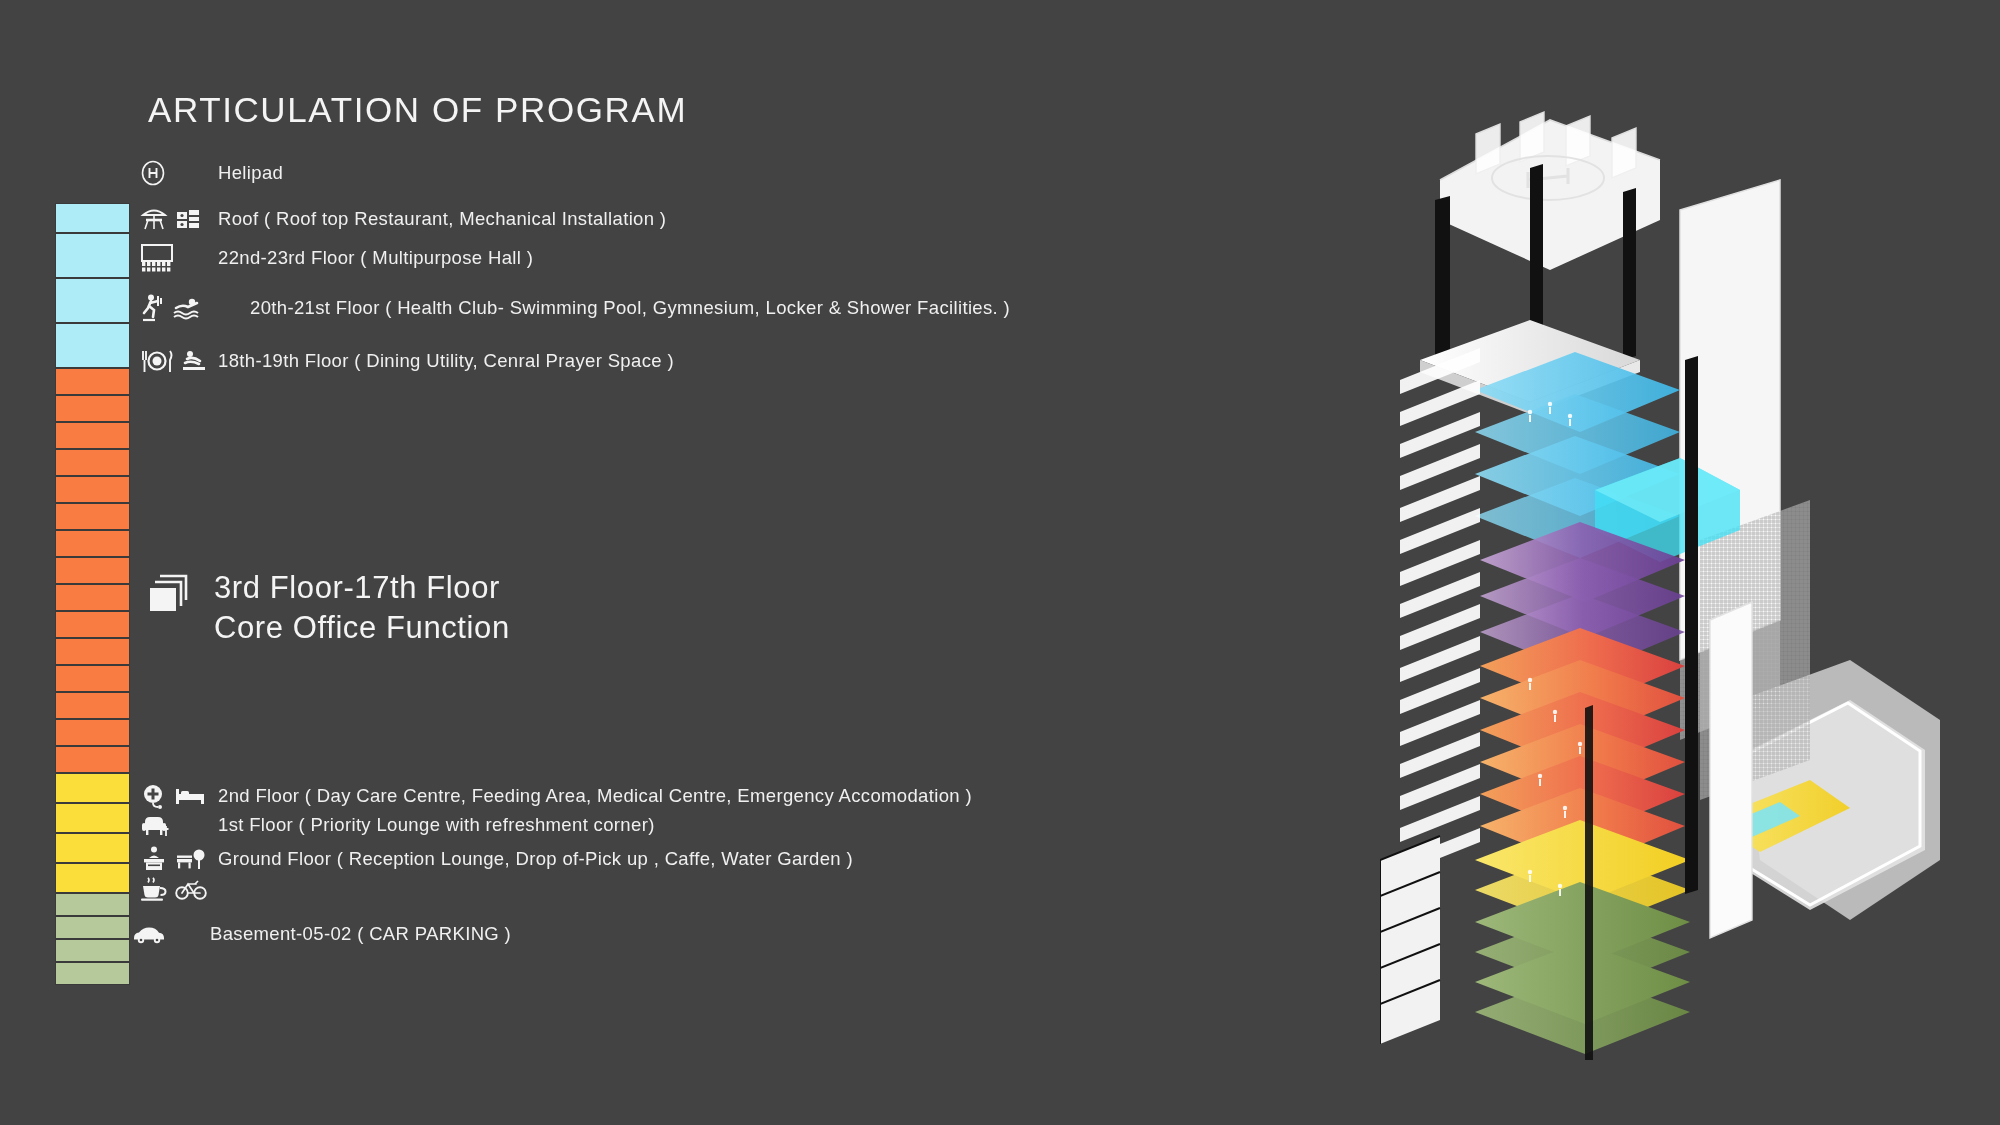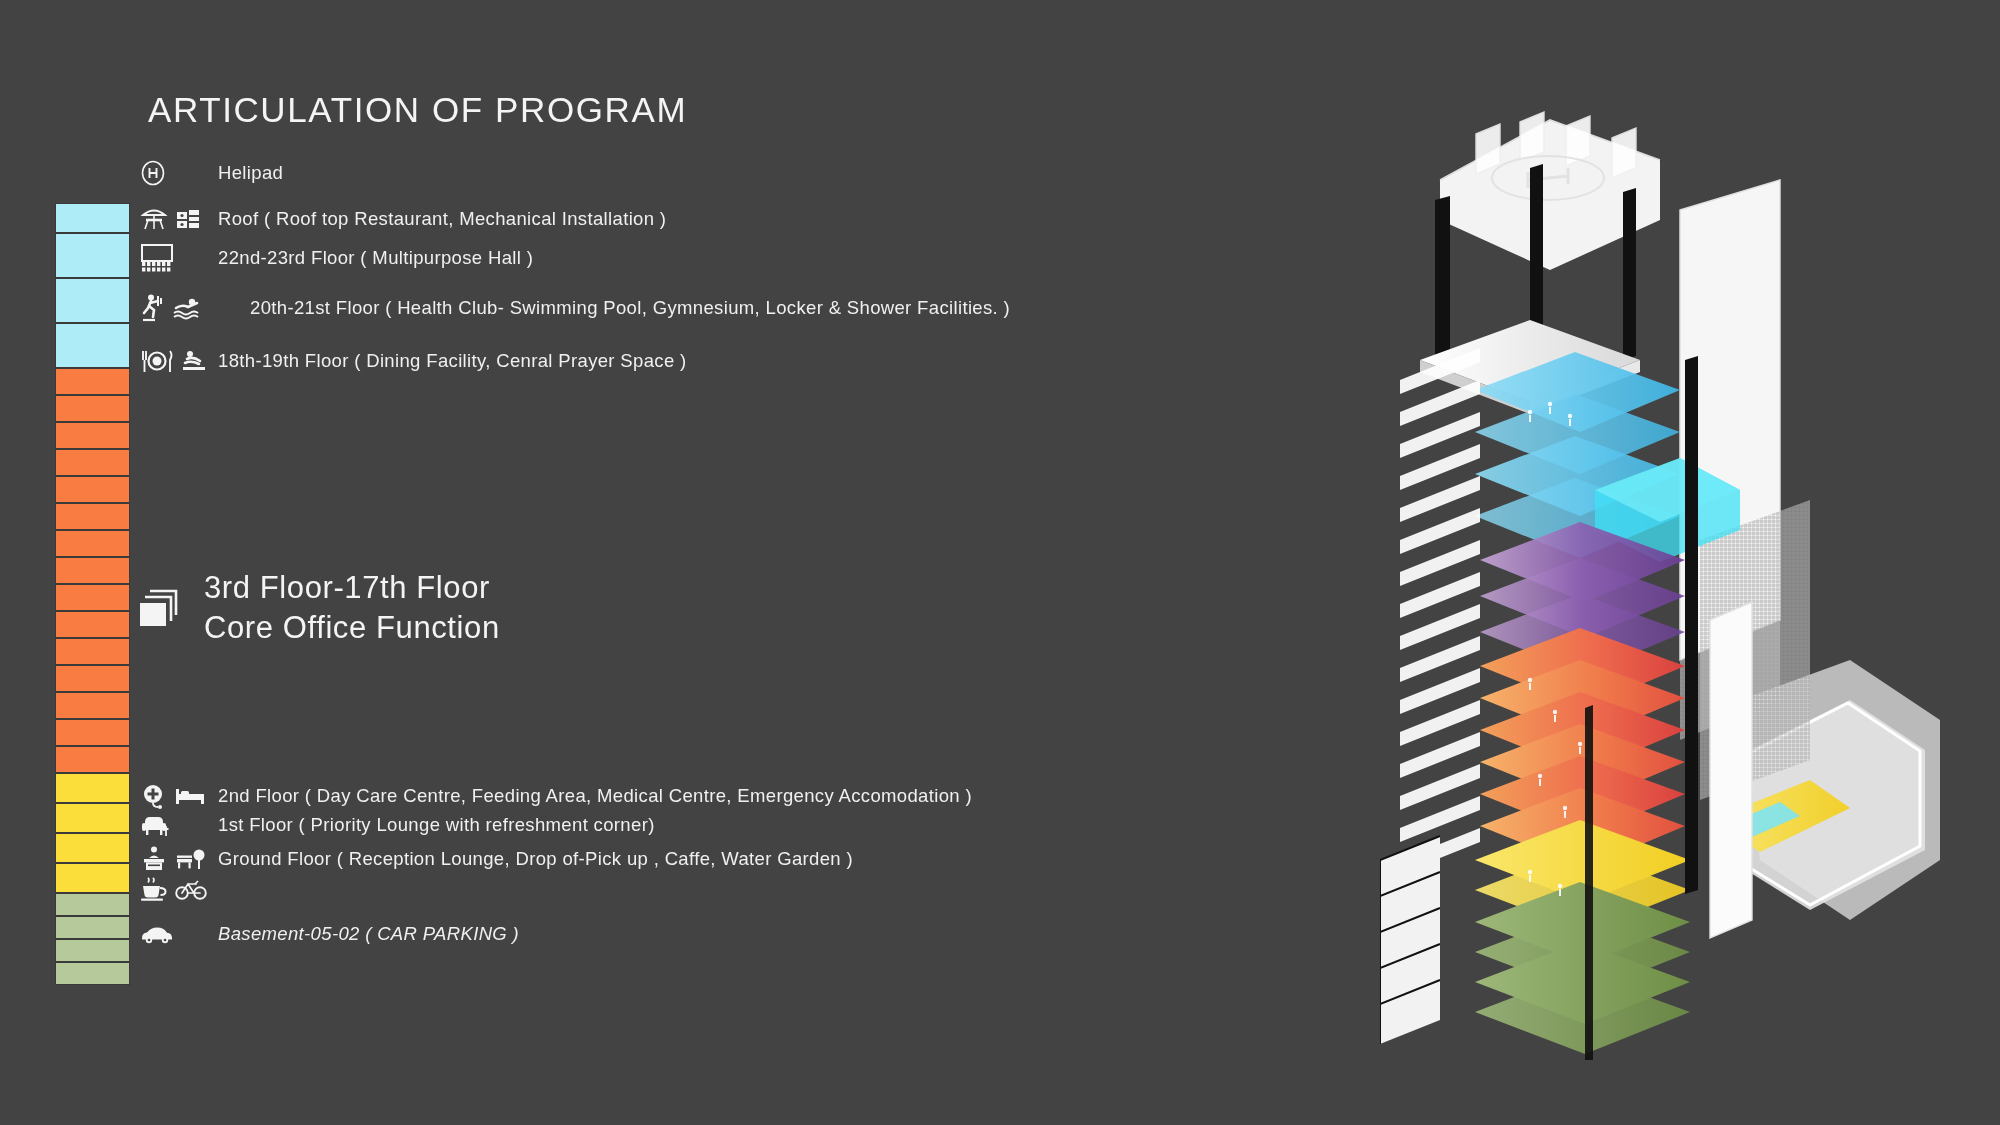--- a/index.html
+++ b/index.html
@@ -56,23 +56,22 @@
     font-weight: 300;
     letter-spacing: 0.35px;
     color: #f0f0f0;
   }
   .icon { display: inline-block; line-height: 0; }
   .icon svg { display: block; }
 
   
   #office-block {
     position: absolute;
-    left: 136px; top: 570px;
+    left: 146px; top: 570px;
     display: flex;
-    align-items: center;
     gap: 22px;
   }
   #office-text { display: flex; flex-direction: column; gap: 4px; }
   .office-line {
     font-size: 31px;
     font-weight: 300;
     letter-spacing: 0.6px;
     color: #f4f4f4;
     white-space: nowrap;
   }
@@ -217,21 +216,21 @@
         </span>
         <span class="icon">
           <svg width="26" height="26" viewBox="0 0 26 26">
       <circle cx="9" cy="6" r="3" fill="#f4f4f4"></circle>
       <path d="M6 11 Q12 8 19 13" stroke="#f4f4f4" stroke-width="2.6" fill="none" stroke-linecap="round"></path>
       <path d="M4 15 Q10 12 18 16" stroke="#f4f4f4" stroke-width="2.6" fill="none" stroke-linecap="round"></path>
       <rect x="2" y="19" width="22" height="3" fill="#f4f4f4"></rect>
     </svg>
         </span>
       </div>
-      <div class="legend-label">18th-19th Floor ( Dining Facility, Cenral Prayer Space )</div>
+      <div class="legend-label">18th-19th Floor ( Dining Utility, Cenral Prayer Space )</div>
     </div>
     <div class="legend-row" style="left: 140px; top: 782px;">
       <div class="legend-icons">
         <span class="icon">
           <svg width="28" height="28" viewBox="0 0 28 28">
       <circle cx="13" cy="12" r="9" fill="#f4f4f4"></circle>
       <path d="M13 6.5 L13 17.5 M7.5 12 L18.5 12" stroke="#434343" stroke-width="3"></path>
       <path d="M13 21 Q13 25 18 25" stroke="#f4f4f4" stroke-width="1.8" fill="none"></path>
       <circle cx="20" cy="25" r="2" fill="#f4f4f4"></circle>
     </svg>
@@ -300,21 +299,21 @@
         <span class="icon">
           <svg width="32" height="24" viewBox="0 0 32 24">
       <circle cx="7" cy="16" r="5.8" fill="none" stroke="#f4f4f4" stroke-width="1.9"></circle>
       <circle cx="25" cy="16" r="5.8" fill="none" stroke="#f4f4f4" stroke-width="1.9"></circle>
       <path d="M7 16 L13 7 L19 16 M13 7 L21 7 M19 16 L25 16 M13 16 L19 16" stroke="#f4f4f4" stroke-width="1.7" fill="none" stroke-linecap="round"></path>
       <path d="M20 7 L23 4" stroke="#f4f4f4" stroke-width="1.7" fill="none"></path>
     </svg>
         </span>
       </div>
     </div>
-    <div class="legend-row" style="left: 140px; top: 923px; font-style: italic;">
+    <div class="legend-row" style="left: 132px; top: 923px;">
       <div class="legend-icons">
         <span class="icon">
           <svg width="34" height="20" viewBox="0 0 34 20">
       <path d="M2 14 Q2 9 7 8.5 Q11 3.5 17 3.5 Q24 3.5 27 8.8 Q32 9.4 32 14 L32 15.6 L2 15.6 Z" fill="#f4f4f4"></path>
       <circle cx="9" cy="16" r="3.2" fill="#f4f4f4"></circle>
       <circle cx="25" cy="16" r="3.2" fill="#f4f4f4"></circle>
       <circle cx="9" cy="16" r="1.3" fill="#434343"></circle>
       <circle cx="25" cy="16" r="1.3" fill="#434343"></circle>
     </svg>
         </span>

